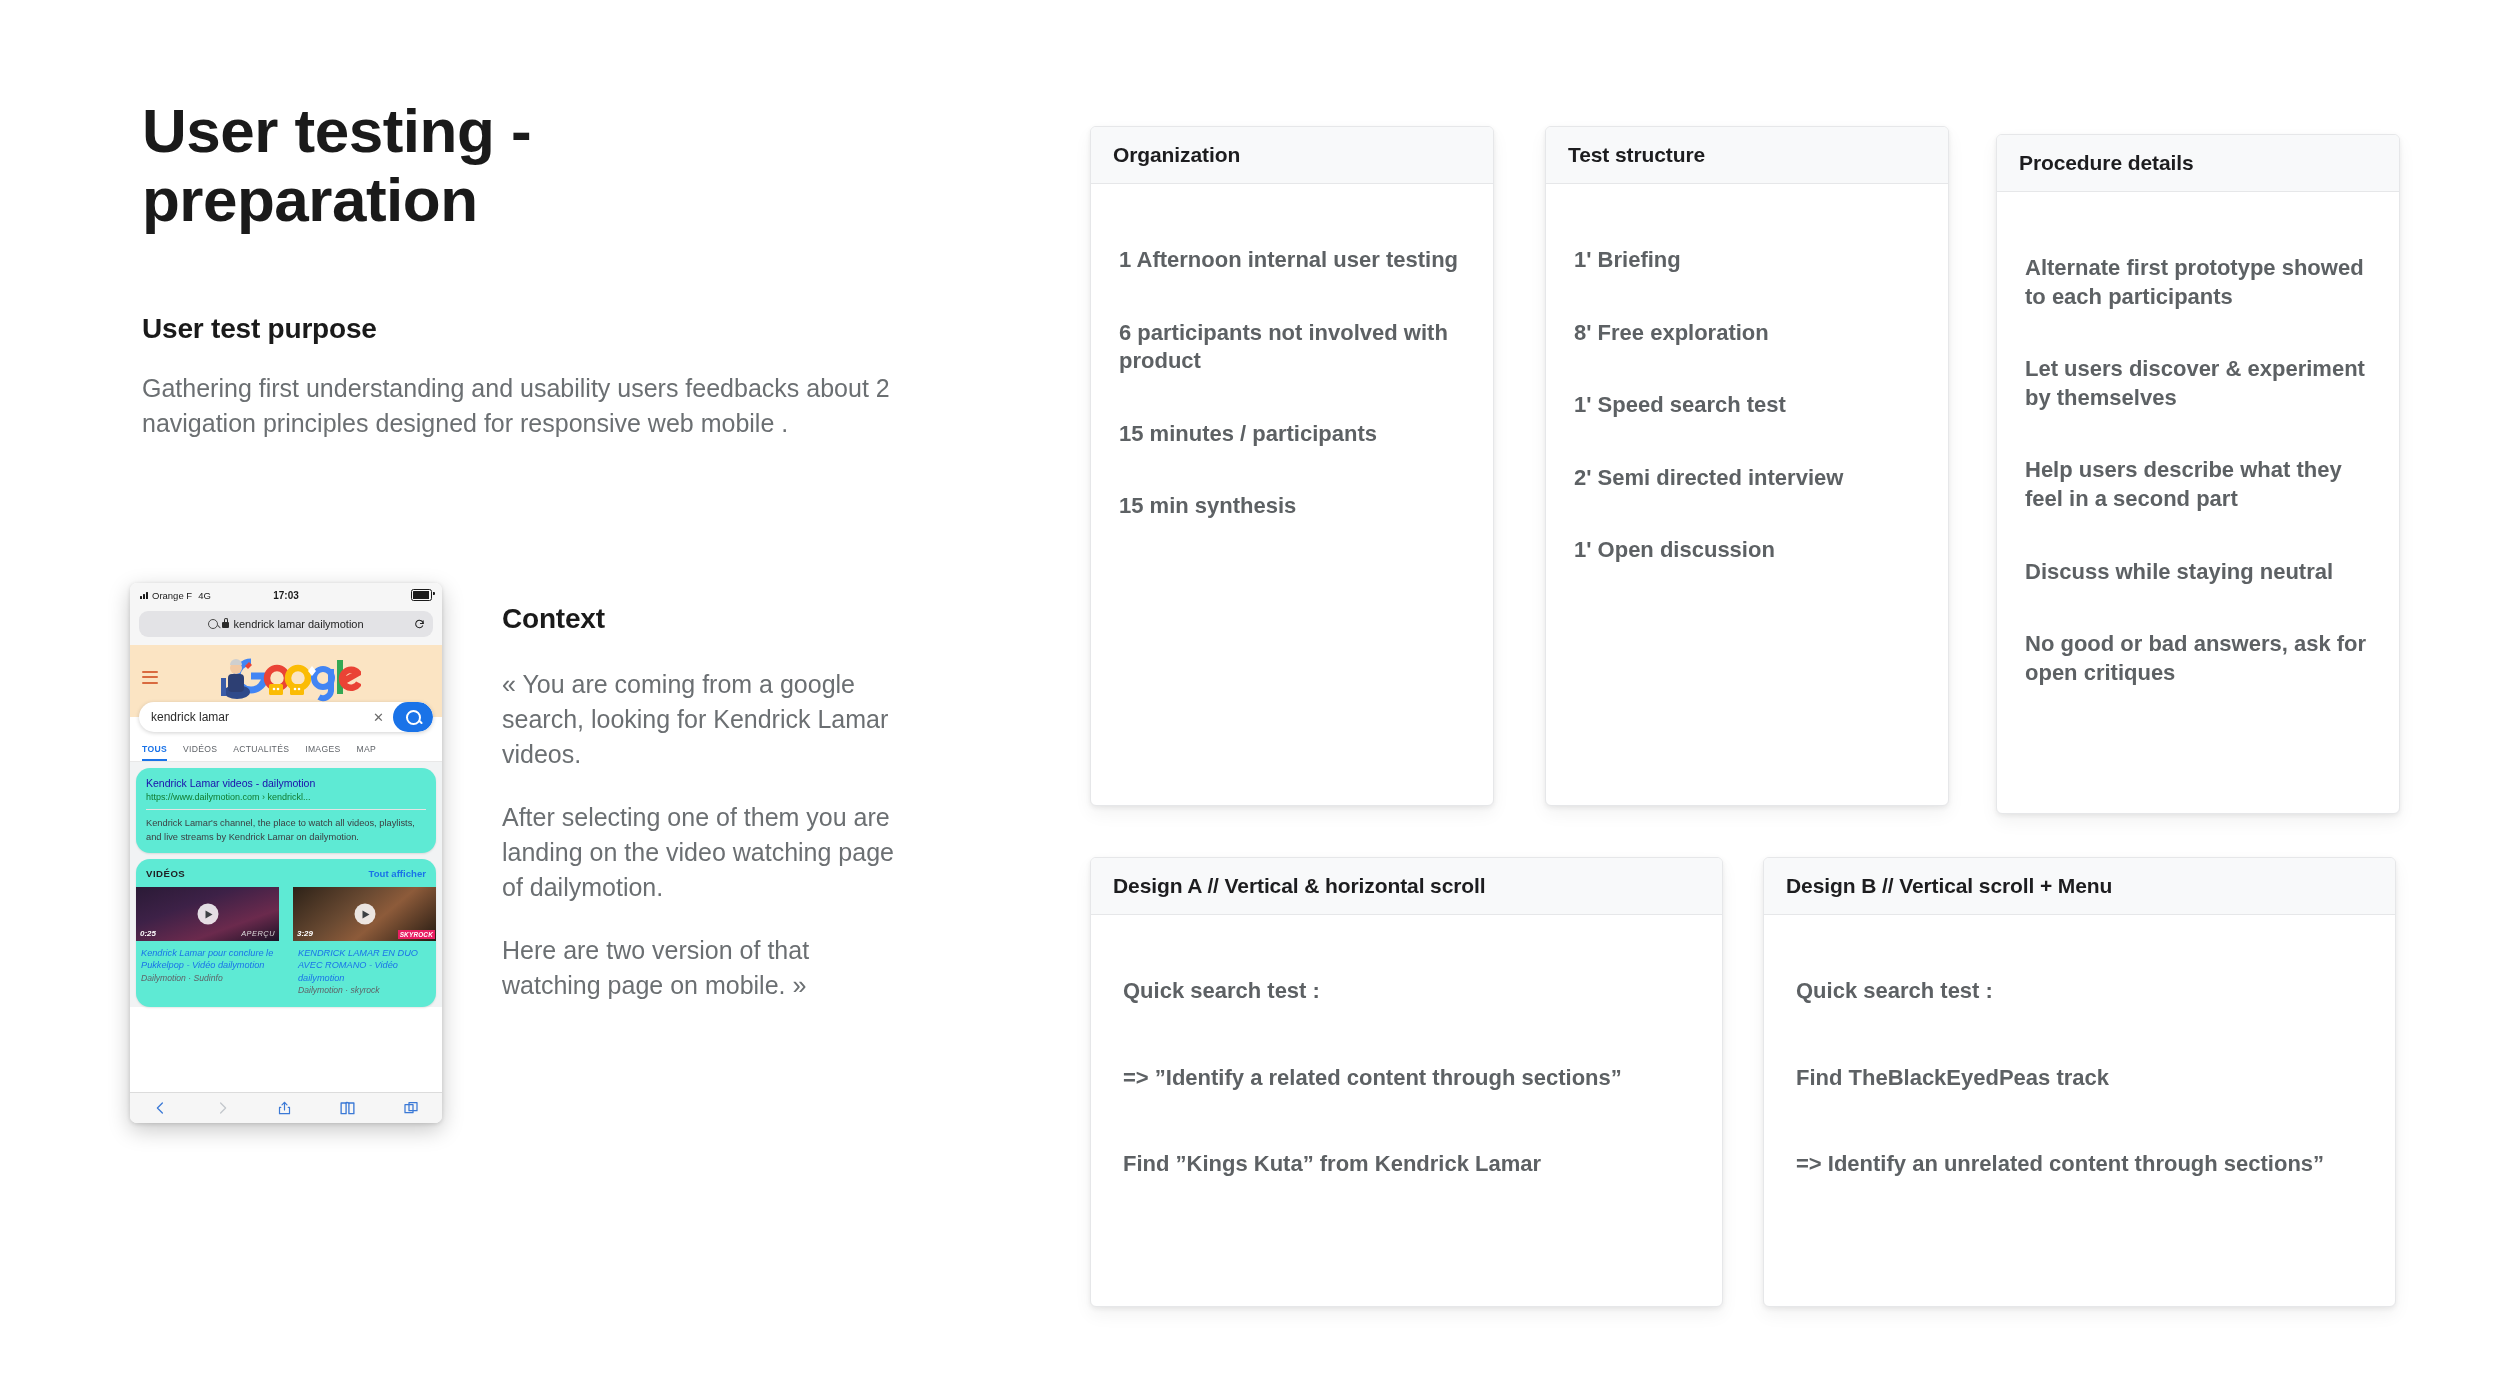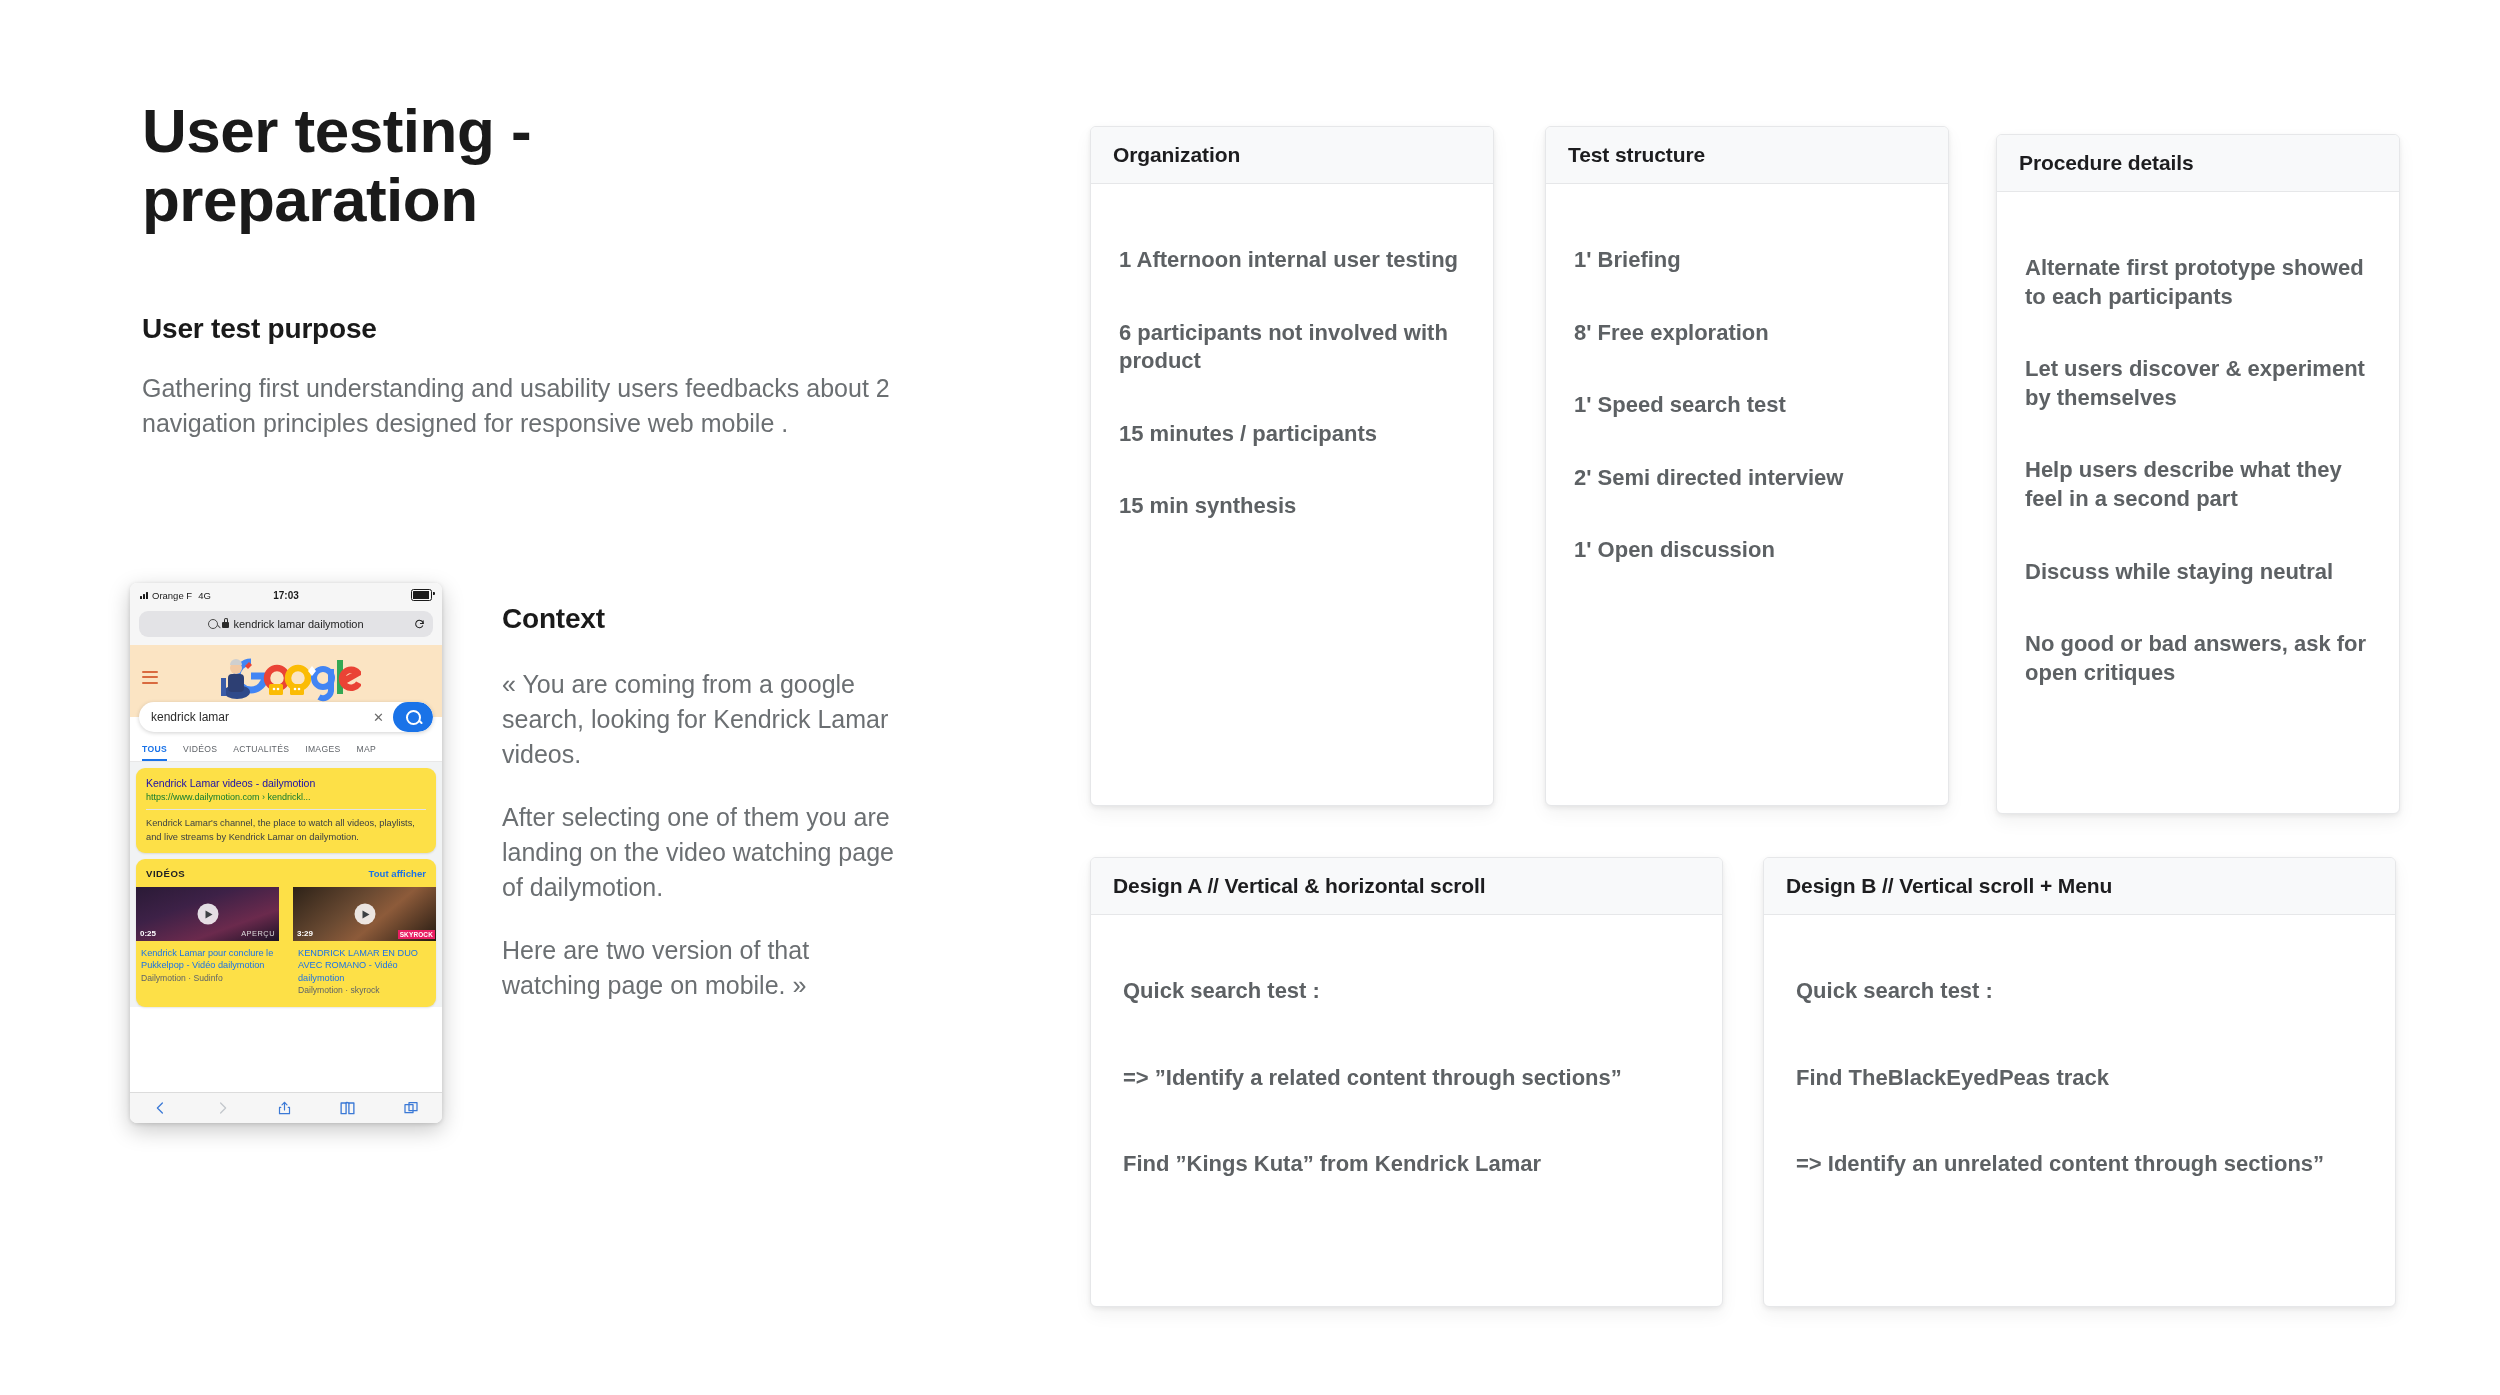--- a/index.html
+++ b/index.html
@@ -171,32 +171,32 @@
     color:#5f6368;
     padding-left:12px;
     border-bottom:1px solid #e8e8e8;
     background:#fff;
   }
   .ph-tab{ padding:5px 0 5px 0; margin-right:16px; white-space:nowrap;}
   .ph-tab.active{ color:#1a73e8; border-bottom:2.2px solid #1a73e8; font-weight:600;}
 
   .ph-scroll{ background:#f1f3f4; padding:6px 6px 0 6px; }
   .ph-card{
-    background:#fde047; border-radius:9px; padding:9px 10px; margin-bottom:6px;
+    background:#5eead4; border-radius:14px; padding:9px 10px; margin-bottom:6px;
     box-shadow:0 1px 2px rgba(0,0,0,0.10);
   }
   .ph-res-title{ color:#1a0dab; font-size:10.5px; line-height:1.25;}
   .ph-res-url{ color:#0f7a2e; font-size:9px; margin-top:2px;}
   .ph-sep{ height:1px;background:#e4e4e4;margin:7px 0;}
   .ph-res-desc{ color:#3c4043; font-size:9.3px; line-height:1.45;}
 
   .ph-vidhead{ display:flex; align-items:center; justify-content:space-between; margin-bottom:8px;}
   .ph-vidhead b{ font-size:9.6px; color:#202124; letter-spacing:.5px;}
   .ph-vidhead span{ font-size:9.6px; color:#1a73e8; font-weight:600;}
-  .ph-vidgrid{ display:flex; gap:14px; margin:3px -10px;}
+  .ph-vidgrid{ display:flex; gap:14px; margin:3px -10px;font-style:italic;}
   .ph-vid{ width:50%; }
   .ph-thumb{
     position:relative; height:54px; overflow:hidden;
   }
   .ph-thumb.t1{ background:linear-gradient(160deg,#2a1a36 0%,#3d2147 35%,#6b2a4d 70%,#1b1226 100%);}
   .ph-thumb.t2{ background:linear-gradient(140deg,#2d2218 0%,#6a4a32 40%,#8d5b3a 60%,#241a12 100%);}
   .ph-play{
     position:absolute; left:50%; top:50%; transform:translate(-50%,-50%);
     width:21px;height:21px;border-radius:50%;background:rgba(255,255,255,.85);
     display:flex;align-items:center;justify-content:center;

